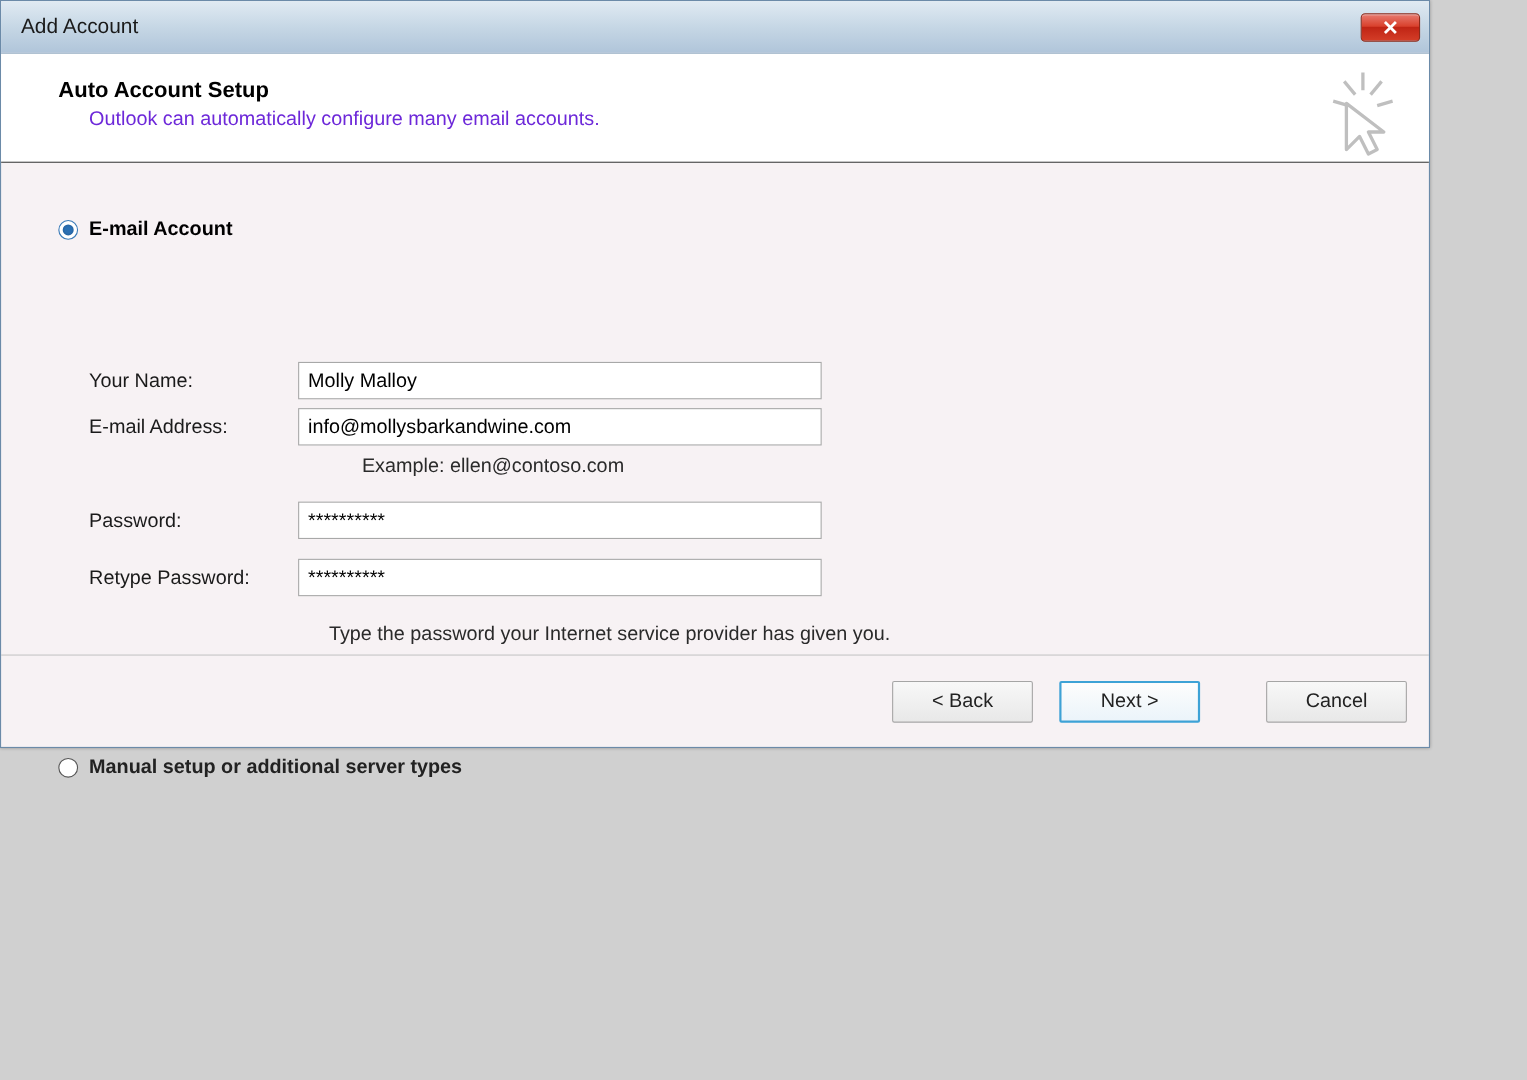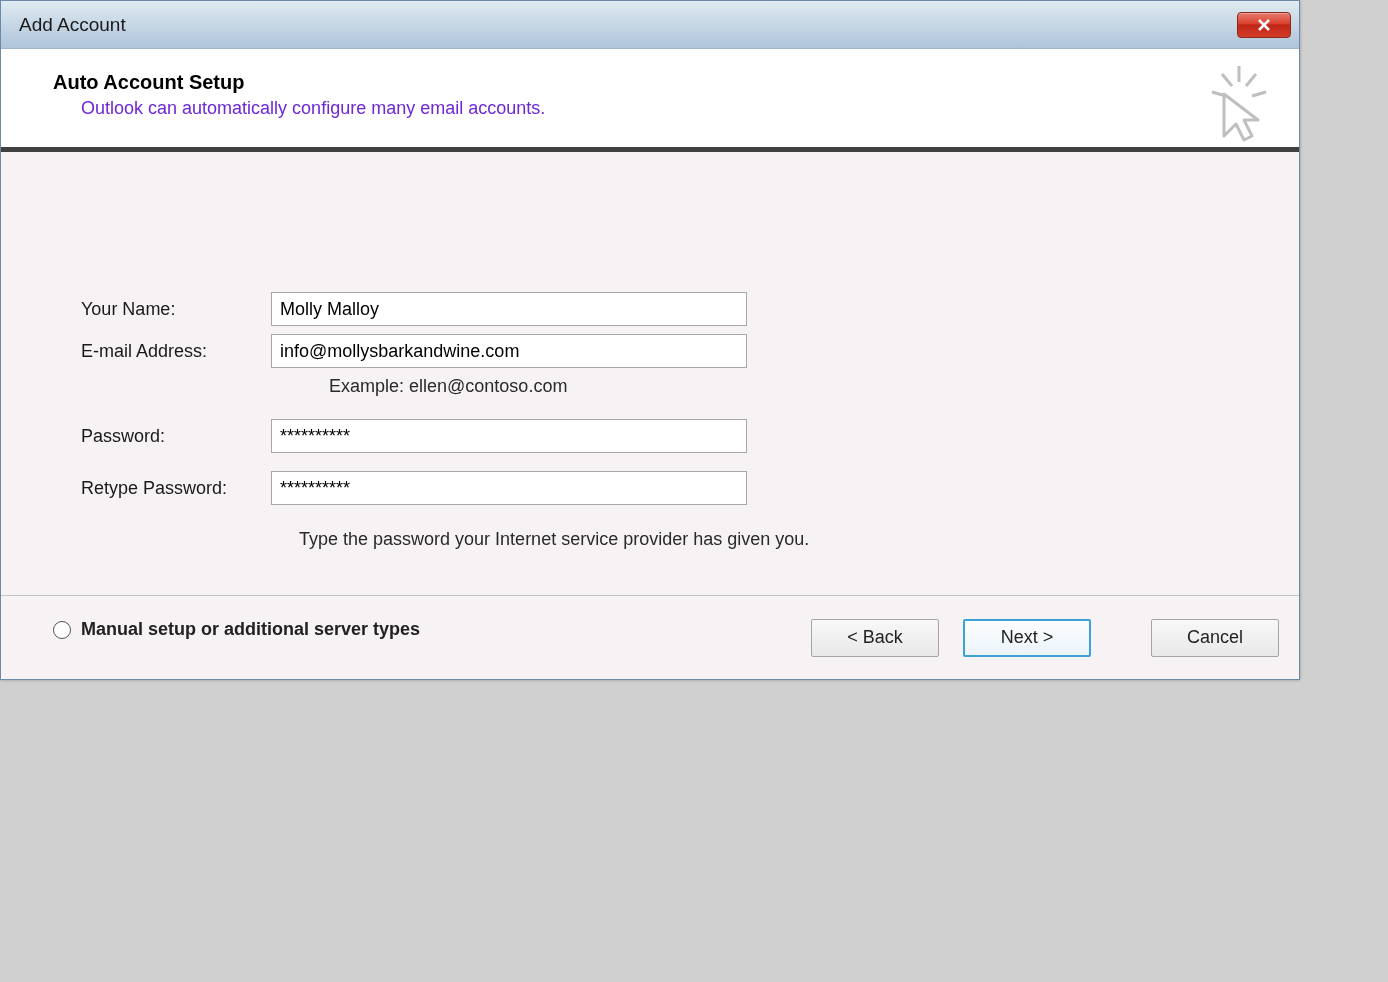--- a/index.html
+++ b/index.html
@@ -60,21 +60,21 @@
       width: 16px;
       height: 16px;
       stroke: white;
       stroke-width: 2.5;
       fill: none;
     }
     
     .header-panel {
       background: #ffffff;
       padding: 22px 30px 28px 52px;
-      border-bottom: 5px solid #404040;
+      border-bottom: 1px solid #404040;
       position: relative;
     }
     
     .header-title {
       font-size: 20px;
       font-weight: bold;
       color: #000;
       margin-bottom: 4px;
     }
     
@@ -168,21 +168,21 @@
       margin-left: 248px;
       margin-bottom: 22px;
     }
     
     .form-hint.last {
       margin-left: 218px;
       margin-top: 24px;
     }
     
     .radio-row.manual {
-      margin-top: 69px;
+      margin-top: 100px;
     }
     
     .radio-label.secondary {
       font-weight: bold;
       color: #222;
     }
     
     .footer {
       position: absolute;
       bottom: 0;
@@ -244,20 +244,24 @@
         <line x1="62" y1="10" x2="52" y2="22"></line>
         <line x1="18" y1="28" x2="32" y2="32"></line>
         <line x1="72" y1="28" x2="58" y2="32"></line>
       </g>
       <path d="M 30 30 L 30 72 L 42 60 L 50 76 L 58 72 L 50 56 L 64 56 Z" fill="none" stroke="#bfbfbf" stroke-width="3" stroke-linejoin="round"></path>
     </svg>
   </div>
 
   <div class="content">
 
+    <div class="radio-row">
+      <span class="radio checked"></span>
+      <span class="radio-label">E-mail Account</span>
+    </div>
 
     <div class="form-area">
 
       <div class="form-row">
         <span class="form-label">Your Name:</span>
         <input type="text" class="form-input" value="Molly Malloy" style="">
       </div>
 
       <div class="form-row">
         <span class="form-label">E-mail Address:</span>

